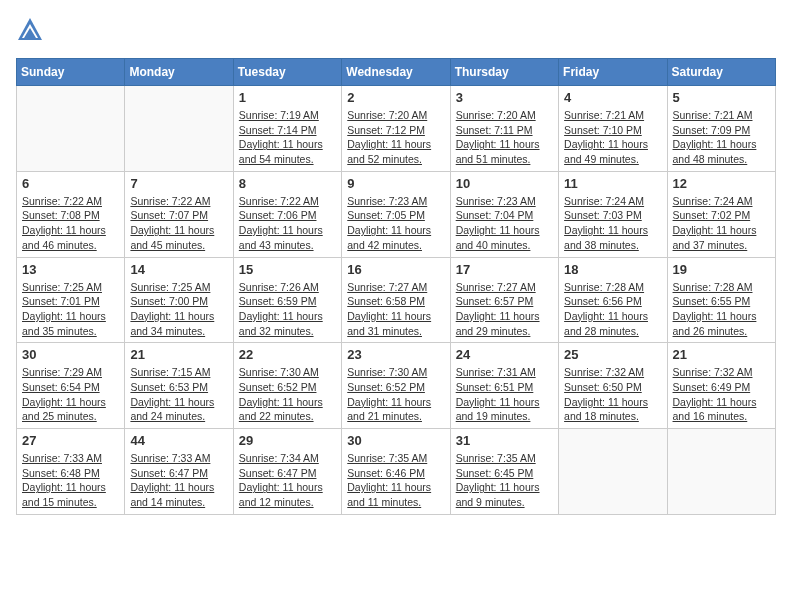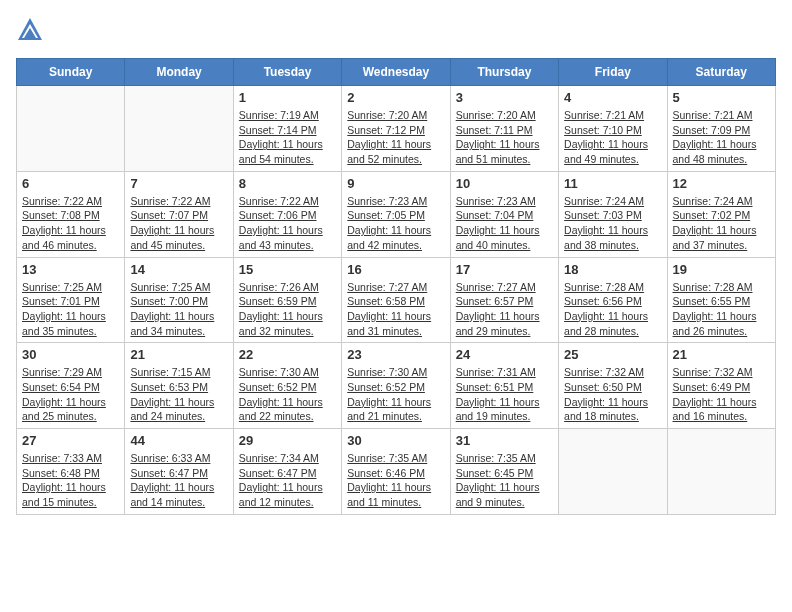--- a/index.html
+++ b/index.html
@@ -52,21 +52,21 @@
     }
     .calendar {
       width: 100%;
       border-collapse: collapse;
       font-size: 11px;
     }
     .calendar th {
       background-color: #4a7fc1;
       color: #fff;
       padding: 6px 4px;
-      text-align: center;
+      text-align: left;
       font-size: 12px;
       font-weight: bold;
       border: 1px solid #3a6fa8;
       margin-top: 29px;
     }
     .calendar td {
       border: 1px solid #ccc;
       vertical-align: top;
       padding: 4px 5px;
       min-height: 80px;
@@ -294,21 +294,21 @@
       </tr>
       <tr>
         <td>
           <span class="day-number">27</span>
           <div class="day-info">Sunrise: 7:33 AM
 Sunset: 6:48 PM
 Daylight: 11 hours and 15 minutes.</div>
         </td>
         <td>
           <span class="day-number">44</span>
-          <div class="day-info">Sunrise: 6:33 AM
+          <div class="day-info">Sunrise: 7:33 AM
 Sunset: 6:47 PM
 Daylight: 11 hours and 14 minutes.</div>
         </td>
         <td>
           <span class="day-number">29</span>
           <div class="day-info">Sunrise: 7:34 AM
 Sunset: 6:47 PM
 Daylight: 11 hours and 12 minutes.</div>
         </td>
         <td>

